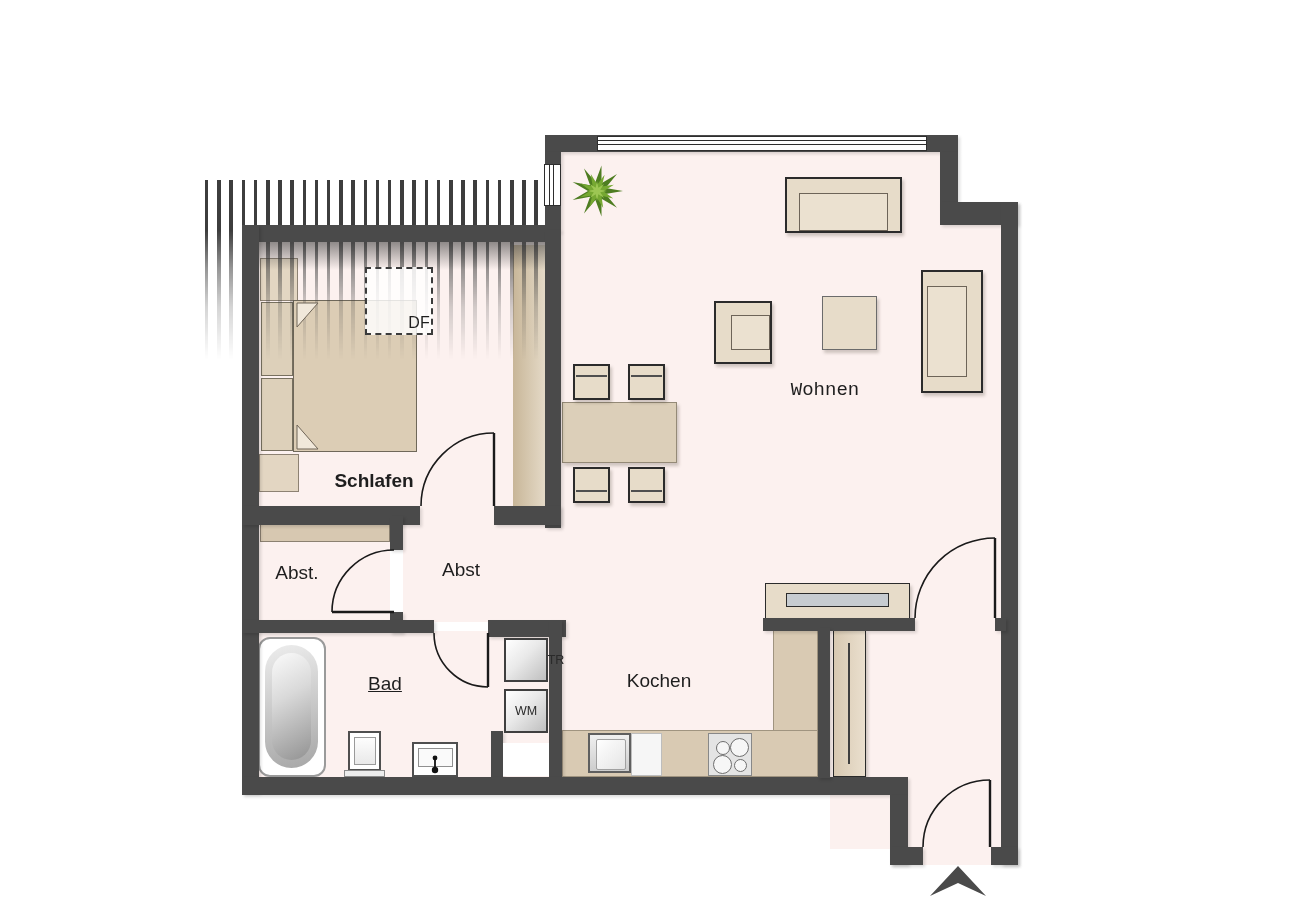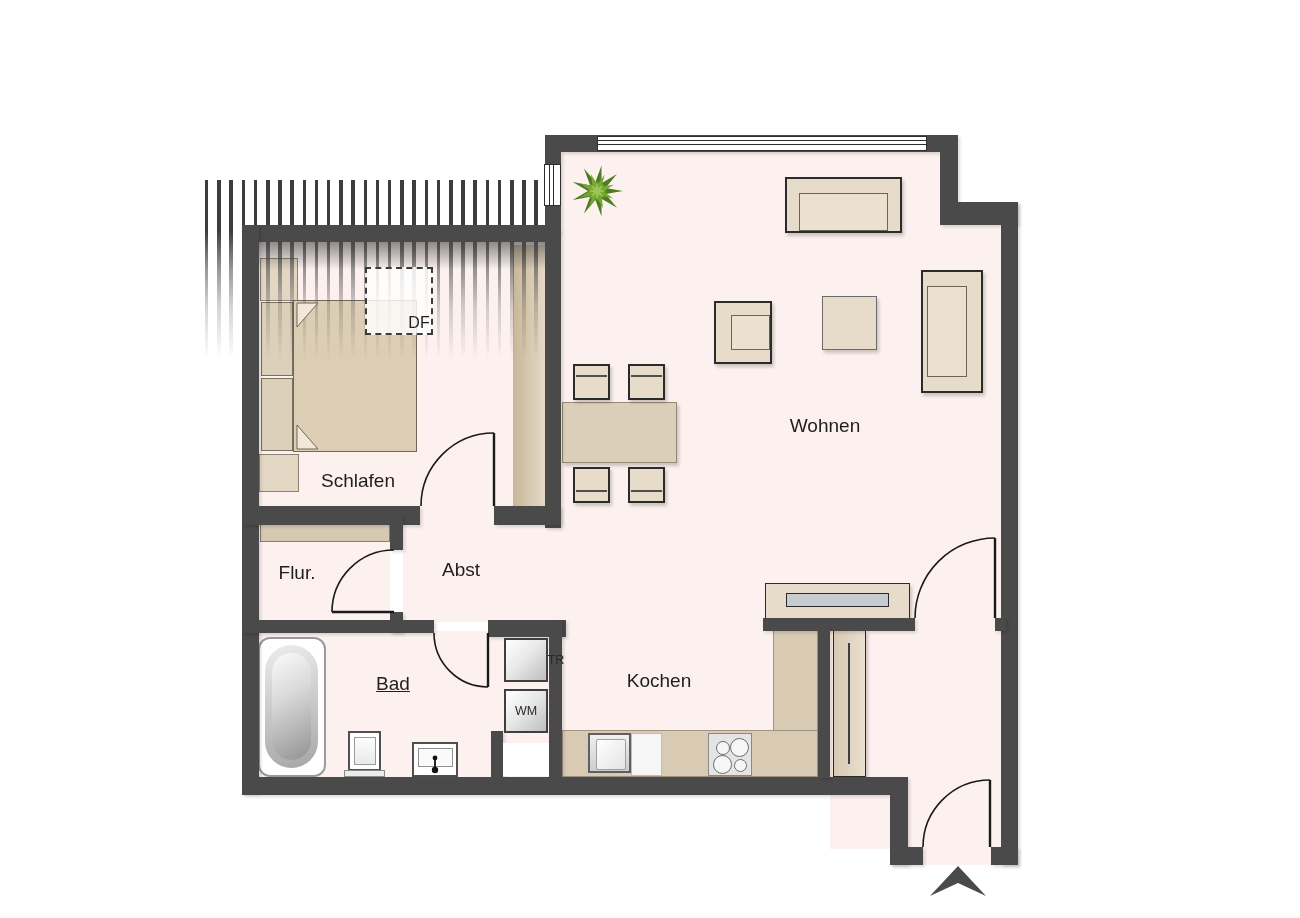--- a/index.html
+++ b/index.html
@@ -174,23 +174,23 @@
 
     <polygon points="958,866 986,896 958,883 930,896" fill="#4a4a4a"></polygon>
 
     <g>
       <circle cx="435" cy="758" r="2.4" fill="#111111"></circle>
       <line x1="435" y1="758" x2="435" y2="769" stroke="#111111" stroke-width="1.8"></line>
       <circle cx="435" cy="770" r="3.2" fill="#111111"></circle>
     </g>
   </svg>
 
-  <div class="label" style="left:358px;top:481px;">Schlafen</div>
-  <div class="label" style="left:825px;top:426px;">Wohnen</div>
+  <div class="label" style="left:374px;top:481px;font-weight:bold;">Schlafen</div>
+  <div class="label" style="left:825px;top:390px;font-family:Liberation Mono, monospace;">Wohnen</div>
   <div class="label" style="left:461px;top:570px;">Abst</div>
-  <div class="label" style="left:297px;top:573px;">Flur.</div>
-  <div class="label" style="left:393px;top:684px;text-decoration:underline;">Bad</div>
+  <div class="label" style="left:297px;top:573px;">Abst.</div>
+  <div class="label" style="left:385px;top:684px;text-decoration:underline;">Bad</div>
   <div class="label" style="left:659px;top:681px;">Kochen</div>
   <div class="label" style="left:419px;top:323px;font-size:16px;">DF</div>
   <div class="label-sm" style="left:556px;top:660px;">TR</div>
   <div class="label-sm" style="left:526px;top:711px;">WM</div>
 
 </div>
 
 </body></html>

